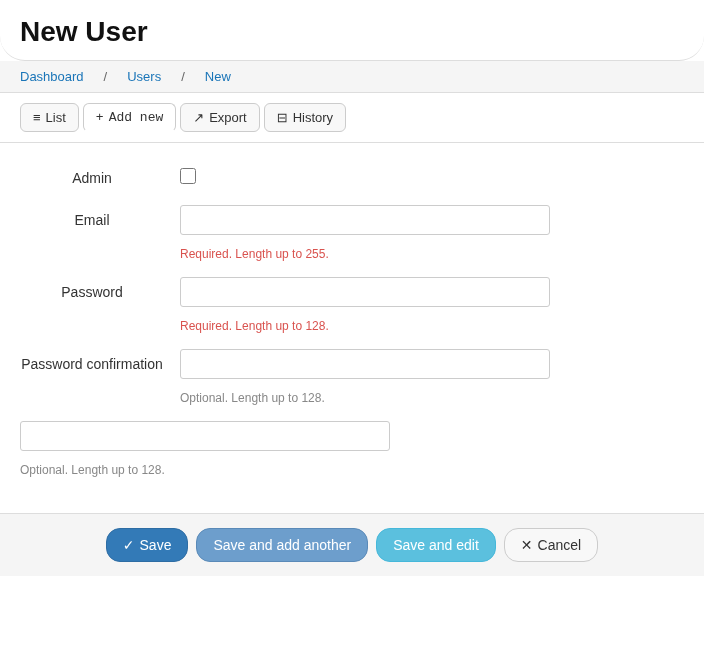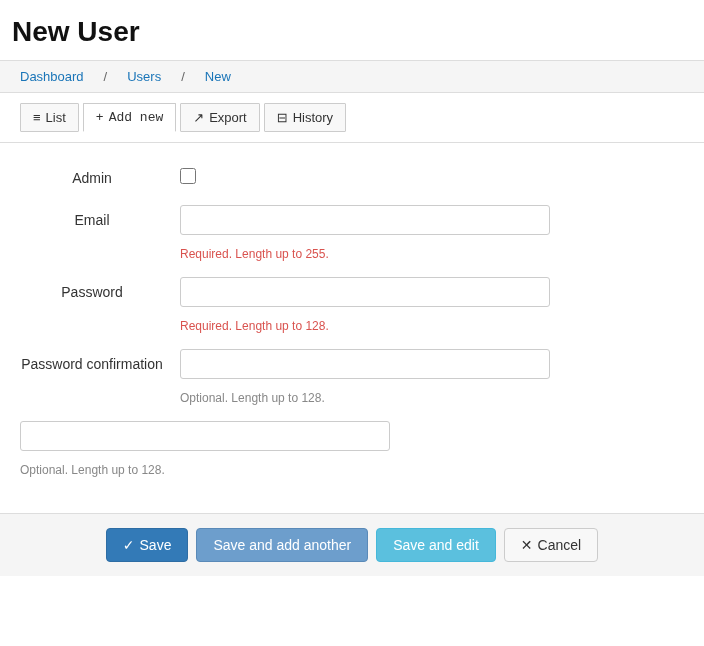--- a/index.html
+++ b/index.html
@@ -10,22 +10,23 @@
       background: #fff;
     }
 
     .page-wrapper {
       width: 704px;
       min-height: 646px;
       background: #fff;
     }
 
     .page-header {
-      padding: 16px 20px 12px 12px;
+      padding: 16px 20px 12px 20px;
       border-bottom: 1px solid #ddd;
+      border-radius: 25px;
     }
 
     .page-title {
       font-size: 28px;
       font-weight: bold;
       color: #111;
     }
 
     .breadcrumb-bar {
       background: #f5f5f5;
@@ -62,21 +63,21 @@
       display: inline-flex;
       align-items: center;
       gap: 5px;
       padding: 6px 12px;
       font-size: 13px;
       cursor: pointer;
       background: #f8f8f8;
       border: 1px solid #ccc;
       color: #333;
       text-decoration: none;
-      border-radius: 1px;
+      border-radius: 6px;
       margin-right: 4px;
     }
 
     .toolbar-btn.active {
       background: #fff;
       border-bottom: 1px solid #fff;
       font-weight: 500;
       font-family: Liberation Mono, monospace;
     }
 
@@ -143,21 +144,21 @@
       justify-content: center;
       gap: 8px;
     }
 
     .btn {
       display: inline-flex;
       align-items: center;
       gap: 5px;
       padding: 8px 16px;
       font-size: 14px;
-      border-radius: 4px;
+      border-radius: 14px;
       cursor: pointer;
       border: 1px solid transparent;
       font-weight: 400;
     }
 
     .btn-primary {
       background: #337ab7;
       border-color: #2e6da4;
       color: #fff;
     }

